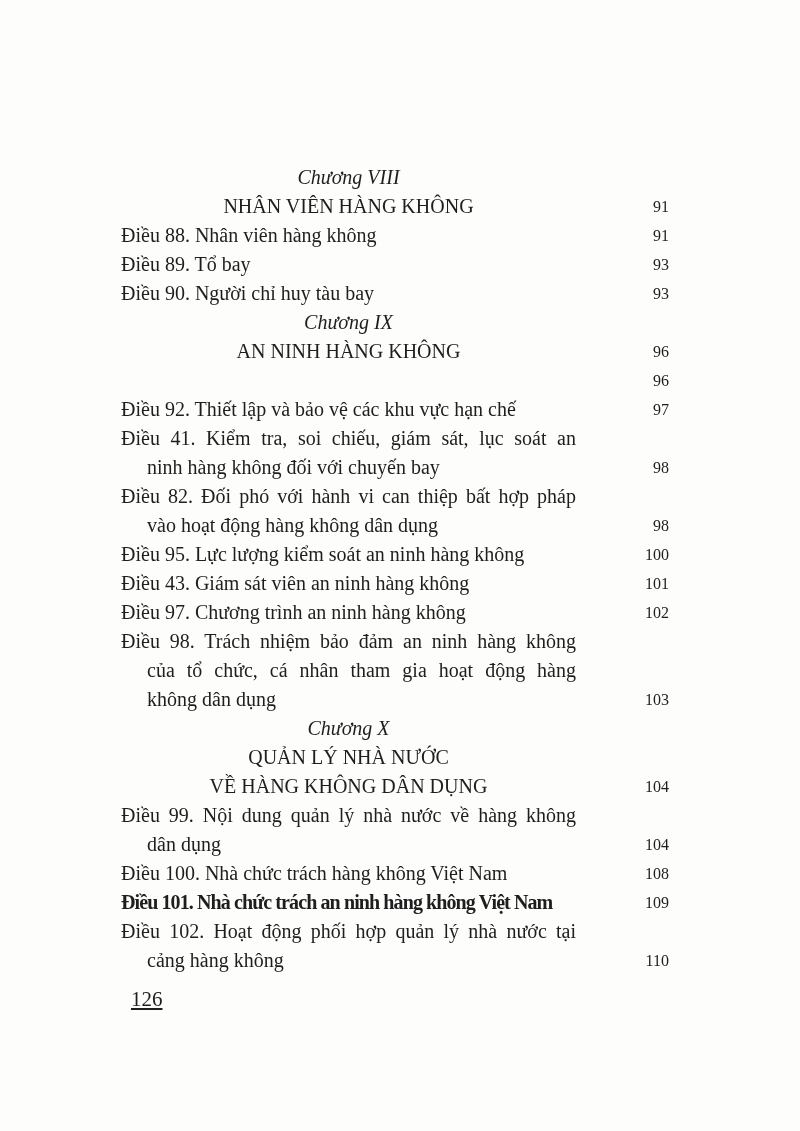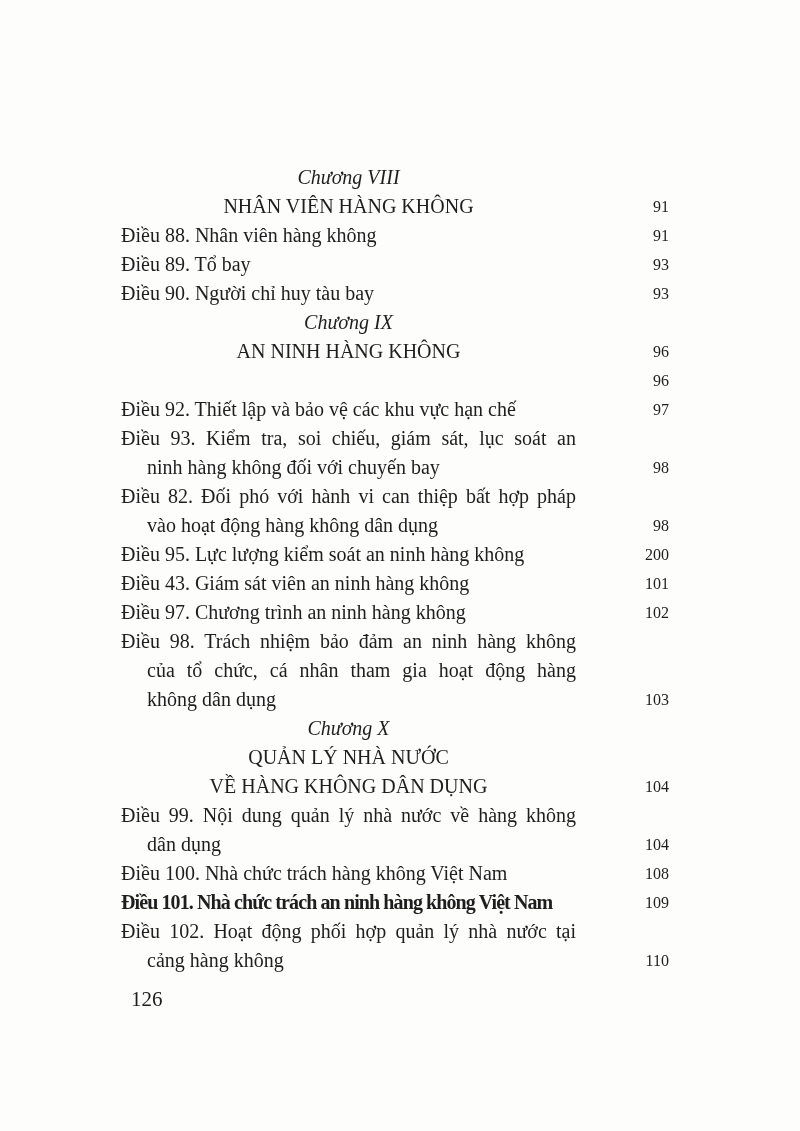--- a/index.html
+++ b/index.html
@@ -45,20 +45,21 @@
   .italic   { font-style: italic; }
   .justify  { text-align: justify; text-align-last: justify; white-space: normal; overflow: hidden; max-height: 29px; }
   .indent   { padding-left: 26px; }
   .tight    { letter-spacing: -0.9px; font-weight: bold; }
   .folio {
     position: absolute;
     left: 131px;
     top: 985px;
     font-size: 21px;
     line-height: 29px;
+    text-decoration: underline;
   }
 </style>
 </head>
 <body>
 
 <div class="page">
   <div class="toc">
 
     <div class="row">
         <span class="text center italic">Chương VIII</span>
@@ -89,38 +90,38 @@
         <span class="pagenum">96</span>
       </div>
     <div class="row">
         <span class="pagenum">96</span>
       </div>
     <div class="row">
         <span class="text">Điều 92. Thiết lập và bảo vệ các khu vực hạn chế</span>
         <span class="pagenum">97</span>
       </div>
     <div class="row">
-        <span class="text justify">Điều 93. Kiểm tra, soi chiếu, giám sát, lục soát an</span>
+        <span class="text justify">Điều 41. Kiểm tra, soi chiếu, giám sát, lục soát an</span>
         <span class="pagenum"></span>
       </div>
     <div class="row">
         <span class="text indent">ninh hàng không đối với chuyến bay</span>
         <span class="pagenum">98</span>
       </div>
     <div class="row">
         <span class="text justify">Điều 82. Đối phó với hành vi can thiệp bất hợp pháp</span>
         <span class="pagenum"></span>
       </div>
     <div class="row">
         <span class="text indent">vào hoạt động hàng không dân dụng</span>
         <span class="pagenum">98</span>
       </div>
     <div class="row">
         <span class="text">Điều 95. Lực lượng kiểm soát an ninh hàng không</span>
-        <span class="pagenum">200</span>
+        <span class="pagenum">100</span>
       </div>
     <div class="row">
         <span class="text">Điều 43. Giám sát viên an ninh hàng không</span>
         <span class="pagenum">101</span>
       </div>
     <div class="row">
         <span class="text">Điều 97. Chương trình an ninh hàng không</span>
         <span class="pagenum">102</span>
       </div>
     <div class="row">

